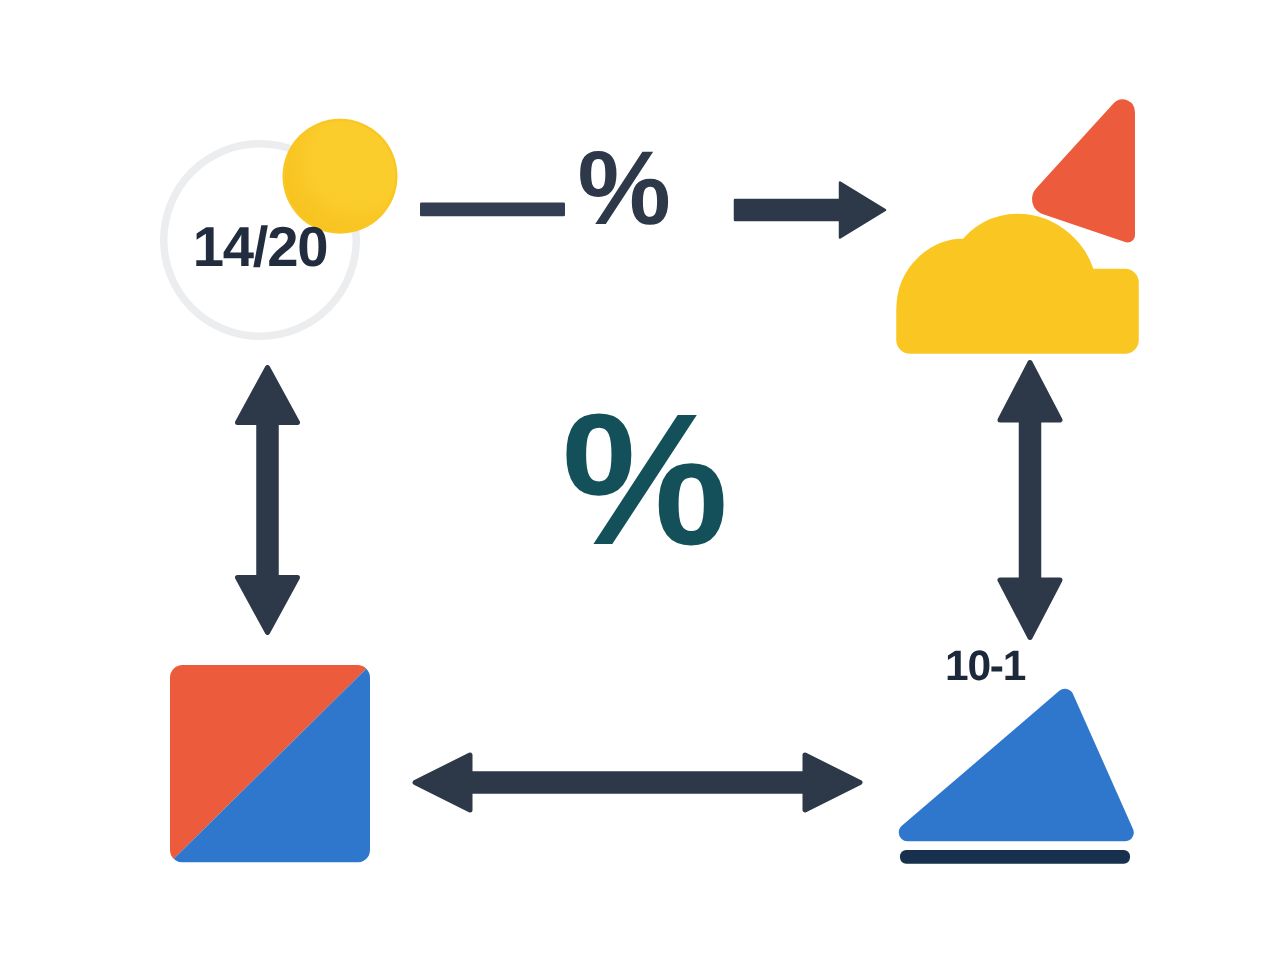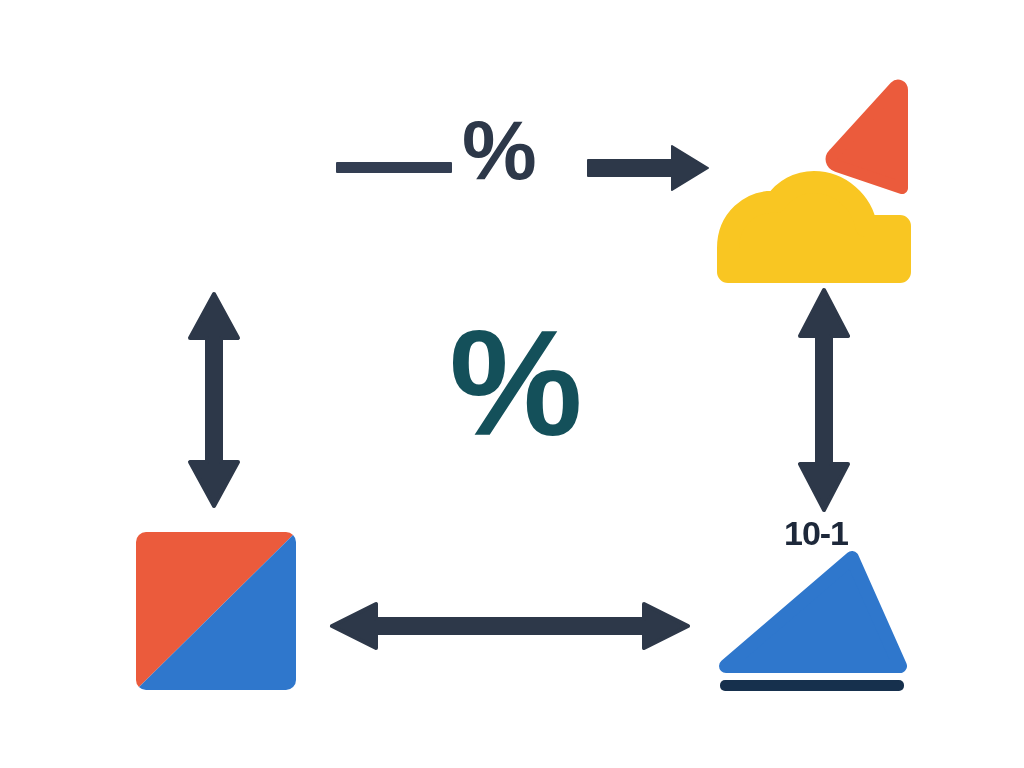--- a/index.html
+++ b/index.html
@@ -109,33 +109,38 @@
 
   
   #edge-bottom { left: 330px; top: 598px; width: 360px; height: 56px; }
 
   
   #node-triangle { left: 712px; top: 540px; width: 200px; height: 152px; }
   #triangle-label {
     position: absolute;
     left: 756px; top: 514px;
     width: 120px;
-    text-align: center;
+    text-align: left;
     font-size: 34px;
     font-weight: bold;
     color: #1d283a;
     letter-spacing: -1px;
   }
   svg { display: block; overflow: visible; }
 </style>
 </head>
 <body>
 
 <div id="canvas">
 
+  <div class="node" id="node-progress-ring">
+    <div id="progress-ring-track"></div>
+    <div id="progress-ring-dot"></div>
+    <div id="progress-ring-value">14/20</div>
+  </div>
 
   <div class="node" id="edge-top">
     <div id="edge-top-dash"></div>
     <div id="edge-top-percent">%</div>
     <svg id="edge-top-arrow" width="122" height="56" viewBox="0 0 122 56">
       <path d="M0 20 L84 20 L84 6 L120 28 L84 50 L84 36 L0 36 Z" fill="#2d3849" stroke="#2d3849" stroke-width="2" stroke-linejoin="round"></path>
     </svg>
   </div>
 
   <div class="node" id="node-cloud-peak">

